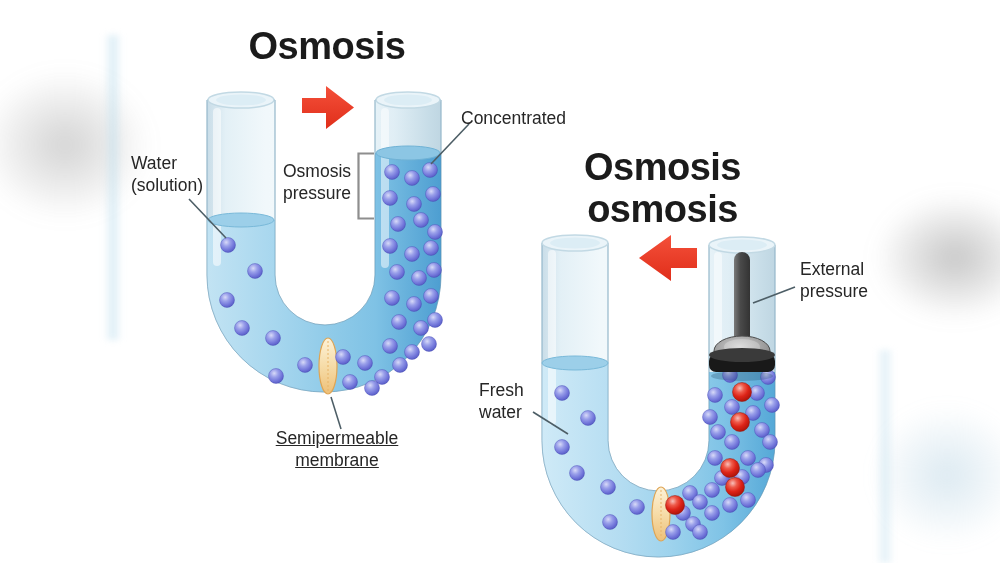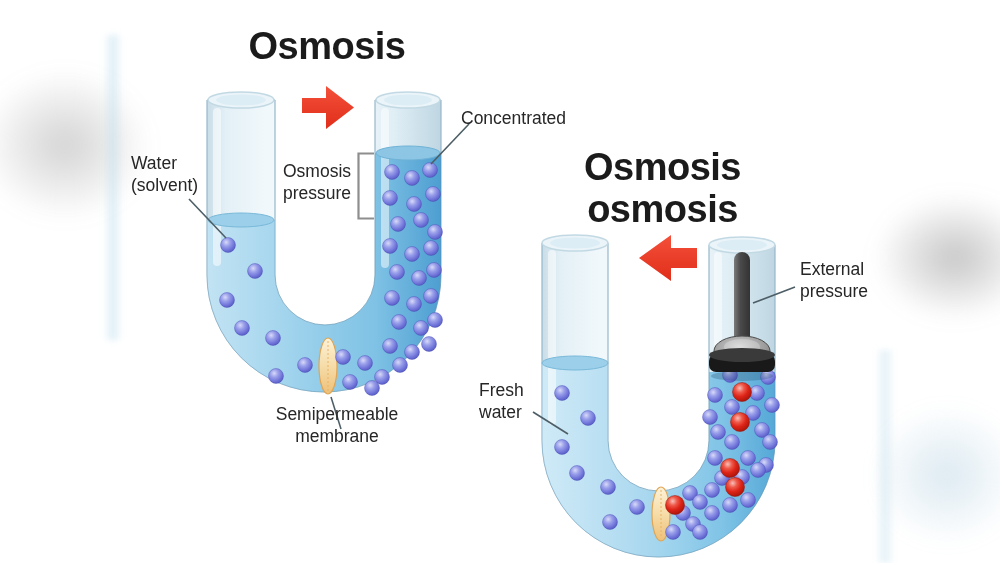--- a/index.html
+++ b/index.html
@@ -240,33 +240,33 @@
 
   <div class="title" style="left:227px;top:26px;width:200px;">Osmosis</div>
 
   <div class="title" style="left:560px;top:147px;width:205px;">
     <span style="display:block;">Osmosis</span>
     <span style="display:block;">osmosis</span>
   </div>
 
   <div class="lbl" style="left:131px;top:153px;">
     <span>Water</span>
-    <span>(solvent)</span>
+    <span>(solution)</span>
   </div>
 
   <div class="lbl" style="left:283px;top:161px;">
     <span>Osmosis</span>
     <span>pressure</span>
   </div>
 
   <div class="lbl" style="left:461px;top:84px;margin-top:24px;">
     <span>Concentrated</span>
   </div>
 
-  <div class="lbl center" style="left:264px;top:404px;width:146px;">
+  <div class="lbl center" style="left:264px;top:428px;width:146px;text-decoration:underline;">
     <span>Semipermeable</span>
     <span>membrane</span>
   </div>
 
   <div class="lbl" style="left:800px;top:259px;">
     <span>External</span>
     <span>pressure</span>
   </div>
 
   <div class="lbl" style="left:479px;top:380px;">

